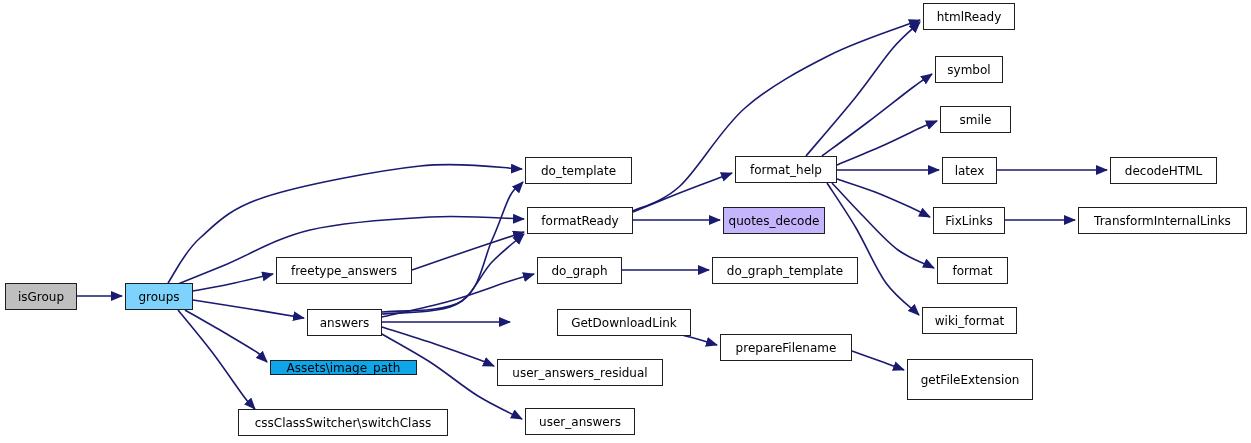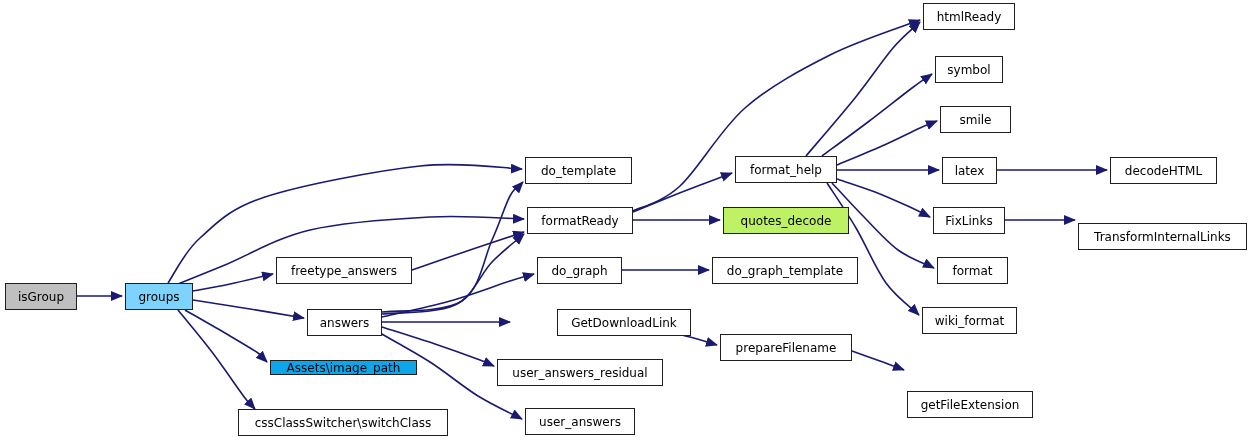--- a/index.html
+++ b/index.html
@@ -91,26 +91,26 @@
     <div class="node" style="left: 307px; top: 309px; width: 75px; height: 27px; background: rgb(255, 255, 255); border-color: rgb(31, 31, 31); color: rgb(0, 0, 0);">answers</div>
     <div class="node" style="left: 270px; top: 360px; width: 147px; height: 15px; background: #0ea5e9; border-color: rgb(31, 31, 31); color: rgb(0, 0, 0);">Assets\image_path</div>
     <div class="node" style="left: 238px; top: 409px; width: 210px; height: 27px; background: rgb(255, 255, 255); border-color: rgb(31, 31, 31); color: rgb(0, 0, 0);">cssClassSwitcher\switchClass</div>
     <div class="node" style="left: 525px; top: 157px; width: 107px; height: 27px; background: rgb(255, 255, 255); border-color: rgb(31, 31, 31); color: rgb(0, 0, 0);">do_template</div>
     <div class="node" style="left: 527px; top: 207px; width: 106px; height: 27px; background: rgb(255, 255, 255); border-color: rgb(31, 31, 31); color: rgb(0, 0, 0);">formatReady</div>
     <div class="node" style="left: 537px; top: 257px; width: 85px; height: 27px; background: rgb(255, 255, 255); border-color: rgb(31, 31, 31); color: rgb(0, 0, 0);">do_graph</div>
     <div class="node" style="left: 513px; top: 309px; width: 134px; height: 27px; background: rgb(255, 255, 255); border-color: rgb(31, 31, 31); color: rgb(0, 0, 0); margin-left: 44px;">GetDownloadLink</div>
     <div class="node" style="left: 497px; top: 359px; width: 166px; height: 27px; background: rgb(255, 255, 255); border-color: rgb(31, 31, 31); color: rgb(0, 0, 0);">user_answers_residual</div>
     <div class="node" style="left: 525px; top: 408px; width: 110px; height: 27px; background: rgb(255, 255, 255); border-color: rgb(31, 31, 31); color: rgb(0, 0, 0);">user_answers</div>
     <div class="node" style="left: 735px; top: 156px; width: 102px; height: 27px; background: rgb(255, 255, 255); border-color: rgb(31, 31, 31); color: rgb(0, 0, 0);">format_help</div>
-    <div class="node" style="left: 723px; top: 207px; width: 126px; height: 27px; background: #bef264; border-color: rgb(31, 31, 31); color: rgb(0, 0, 0);">quotes_decode</div>
+    <div class="node" style="left: 723px; top: 207px; width: 102px; height: 27px; background: #c4b5fd; border-color: rgb(31, 31, 31); color: rgb(0, 0, 0);">quotes_decode</div>
     <div class="node" style="left: 712px; top: 257px; width: 146px; height: 27px; background: rgb(255, 255, 255); border-color: rgb(31, 31, 31); color: rgb(0, 0, 0);">do_graph_template</div>
     <div class="node" style="left: 720px; top: 334px; width: 132px; height: 27px; background: rgb(255, 255, 255); border-color: rgb(31, 31, 31); color: rgb(0, 0, 0);">prepareFilename</div>
     <div class="node" style="left: 923px; top: 3px; width: 92px; height: 27px; background: rgb(255, 255, 255); border-color: rgb(31, 31, 31); color: rgb(0, 0, 0);">htmlReady</div>
     <div class="node" style="left: 935px; top: 56px; width: 68px; height: 27px; background: rgb(255, 255, 255); border-color: rgb(31, 31, 31); color: rgb(0, 0, 0);">symbol</div>
     <div class="node" style="left: 940px; top: 106px; width: 71px; height: 27px; background: rgb(255, 255, 255); border-color: rgb(31, 31, 31); color: rgb(0, 0, 0);">smile</div>
     <div class="node" style="left: 942px; top: 157px; width: 55px; height: 27px; background: rgb(255, 255, 255); border-color: rgb(31, 31, 31); color: rgb(0, 0, 0);">latex</div>
     <div class="node" style="left: 1110px; top: 157px; width: 107px; height: 27px; background: rgb(255, 255, 255); border-color: rgb(31, 31, 31); color: rgb(0, 0, 0);">decodeHTML</div>
     <div class="node" style="left: 933px; top: 207px; width: 72px; height: 27px; background: rgb(255, 255, 255); border-color: rgb(31, 31, 31); color: rgb(0, 0, 0);">FixLinks</div>
-    <div class="node" style="left: 1078px; top: 207px; width: 169px; height: 27px; background: rgb(255, 255, 255); border-color: rgb(31, 31, 31); color: rgb(0, 0, 0); margin-top: 16px;">TransformInternalLinks</div>
+    <div class="node" style="left: 1078px; top: 207px; width: 169px; height: 27px; background: rgb(255, 255, 255); border-color: rgb(31, 31, 31); color: rgb(0, 0, 0);">TransformInternalLinks</div>
     <div class="node" style="left: 937px; top: 257px; width: 71px; height: 27px; background: rgb(255, 255, 255); border-color: rgb(31, 31, 31); color: rgb(0, 0, 0);">format</div>
     <div class="node" style="left: 922px; top: 307px; width: 95px; height: 27px; background: rgb(255, 255, 255); border-color: rgb(31, 31, 31); color: rgb(0, 0, 0);">wiki_format</div>
-    <div class="node" style="left: 907px; top: 359px; width: 126px; height: 27px; background: rgb(255, 255, 255); border-color: rgb(31, 31, 31); color: rgb(0, 0, 0); margin-top: 32px;">getFileExtension</div>
+    <div class="node" style="left: 907px; top: 359px; width: 126px; height: 41px; background: rgb(255, 255, 255); border-color: rgb(31, 31, 31); color: rgb(0, 0, 0);">getFileExtension</div>
   </div>
 
 </body></html>

